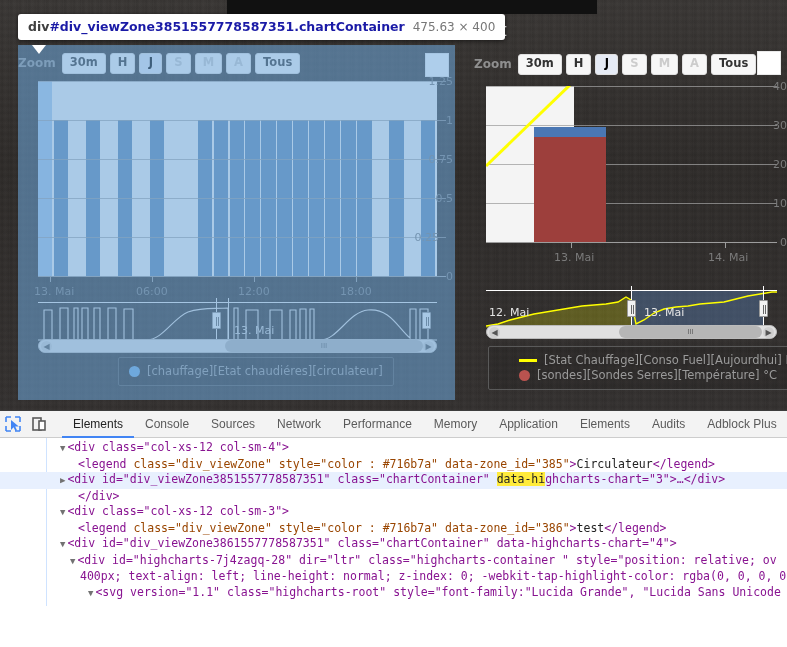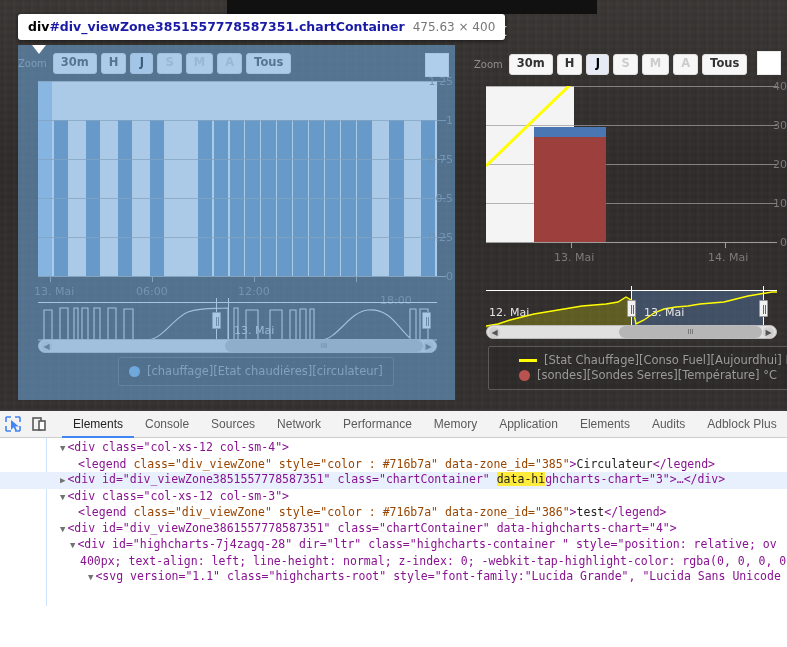--- a/index.html
+++ b/index.html
@@ -35,21 +35,21 @@
     left: 18px; top: 14px;
     background: #ffffff;
     border-radius: 3px;
     padding: 5px 10px 6px 10px;
     box-shadow: 0 1px 4px rgba(0,0,0,0.55);
     white-space: nowrap;
     font-family: "DejaVu Sans", sans-serif;
     font-size: 12.5px;
     z-index: 40;
   }
-  .hl-tooltip .tag { color: #000000; font-weight: bold; }
+  .hl-tooltip .tag { color: #404040; font-weight: bold; }
   .hl-tooltip .idpart { color: #1a1aa6; font-weight: bold; }
   .hl-tooltip .clspart { color: #1a1aa6; font-weight: bold; }
   .hl-tooltip .dims { color: #777; font-weight: normal; margin-left: 8px; font-size: 12px;}
   .hl-arrow {
     position: absolute; left: 32px; top: 45px;
     width: 0; height: 0;
     border-left: 7px solid transparent;
     border-right: 7px solid transparent;
     border-top: 9px solid #ffffff;
     z-index: 41;
@@ -59,22 +59,23 @@
   .chart { position: absolute; }
 
   .chart-title {
     color: #ffffff;
     font-size: 17px;
     font-family: "DejaVu Sans", sans-serif;
   }
 
   .rangesel { position:absolute; display:flex; align-items:center; gap:4px; }
   .rangesel .lbl {
-    color:#8f8f8f; font-size:10px; margin-right:2px;
+    color:#8f8f8f; font-size:12px; margin-right:2px;
     font-family: "DejaVu Sans", sans-serif;
+    font-weight: bold;
   }
   .rsbtn {
     background:#f7f7f7; border:1px solid #e0e0e0; border-radius:3px;
     color:#333; font-size:11.5px; font-weight:bold;
     padding:3px 7px 4px 7px; min-width:23px; text-align:center;
     font-family: "DejaVu Sans", sans-serif;
     line-height:1;
   }
   .rsbtn.sel { background:#e6ebf5; color:#000; }
   .rsbtn.dis { color:#cccccc; background:#f7f7f7; }
@@ -216,31 +217,31 @@
     <div class="gridline" style="left:20px; top:75px;  width:408px;"></div>
     <div class="gridline" style="left:20px; top:114px; width:408px;"></div>
     <div class="gridline" style="left:20px; top:153px; width:408px;"></div>
     <div class="gridline" style="left:20px; top:192px; width:408px;"></div>
     <div class="axisline" style="left:20px; top:231px; width:408px;"></div>
 
     <div class="axis-lab" style="right:2px; top:30px;">1.25</div>
     <div class="axis-lab" style="right:2px; top:69px;">1</div>
     <div class="axis-lab" style="right:2px; top:108px;">0.75</div>
     <div class="axis-lab" style="right:2px; top:147px;">0.5</div>
-    <div class="axis-lab" style="right:2px; top:186px;">0.25</div>
+    <div class="axis-lab" style="right:16px; top:186px;">0.25</div>
     <div class="axis-lab" style="right:2px; top:225px;">0</div>
 
     <div class="tickmark" style="left:32px;  top:231px; height:6px;"></div>
     <div class="tickmark" style="left:134px; top:231px; height:6px;"></div>
     <div class="tickmark" style="left:236px; top:231px; height:6px;"></div>
     <div class="tickmark" style="left:338px; top:231px; height:6px;"></div>
     <div class="axis-lab" style="left:16px;  top:240px;">13. Mai</div>
     <div class="axis-lab" style="left:118px; top:240px;">06:00</div>
     <div class="axis-lab" style="left:220px; top:240px;">12:00</div>
-    <div class="axis-lab" style="left:322px; top:249px;margin-left:40px;">18:00</div>
+    <div class="axis-lab" style="left:322px; top:240px;">18:00</div>
 
     <div class="navbg">
       <svg class="nav-series" viewBox="0 0 399 45" preserveAspectRatio="none">
         <path d="M0,42 L0,42 L6,42 L6,12 L14,12 L14,42 L22,42 L22,10 L30,10 L30,42 L36,42 L36,10 L40,10 L40,42 L44,42 L44,10 L50,10 L50,42
                  L56,42 L56,10 L62,10 L62,42 L70,42 L70,10 L78,10 L78,42 L86,42 L86,11 L95,11 L95,42 L108,42
                  C125,42 135,20 150,14 C165,9 175,11 190,10 L190,10 L190,42 L196,42 L196,10 L200,10 L200,42
                  L208,42 L208,12 L220,12 L220,42 L232,42 L232,12 L244,12 L244,42 L252,42 L252,12 L258,12 L258,42
                  L262,42 L262,11 L268,11 L268,42 L272,42 L272,11 L276,11 L276,42 L282,42
                  C300,42 310,14 330,12 C352,10 360,30 372,40 L372,40 L372,11 L378,11 L378,42 L382,42 L382,11 L390,11 L390,42 L399,42" fill="none" stroke="#ffffff" stroke-width="1.1" opacity="0.85"></path>
       </svg>
@@ -399,20 +400,21 @@
 
   <div id="dt-dom">
     <div class="guide"></div>
 
     <div class="domline ind1"><span class="tri">▼</span><span class="k-tag">&lt;div class="col-xs-12 col-sm-4"&gt;</span></div>
 
     <div class="domline ind2"><span class="k-tag">&lt;</span><span class="k-tag">legend</span><span class="k-attr"> class="div_viewZone" style="color : #716b7a" data-zone_id="385"</span><span class="k-tag">&gt;</span><span class="k-txt">Circulateur</span><span class="k-tag">&lt;/legend&gt;</span></div>
 
     <div class="domline sel ind1"><span class="tri">▶</span><span class="k-tag">&lt;div id="div_viewZone3851557778587351" class="chartContainer" </span><span class="hlmatch">data-hi</span><span class="k-tag">ghcharts-chart="3"&gt;…&lt;/div&gt;</span></div>
 
+    <div class="domline ind2"><span class="k-tag">&lt;/div&gt;</span></div>
 
     <div class="domline ind1"><span class="tri">▼</span><span class="k-tag">&lt;div class="col-xs-12 col-sm-3"&gt;</span></div>
 
     <div class="domline ind2"><span class="k-tag">&lt;</span><span class="k-tag">legend</span><span class="k-attr"> class="div_viewZone" style="color : #716b7a" data-zone_id="386"</span><span class="k-tag">&gt;</span><span class="k-txt">test</span><span class="k-tag">&lt;/legend&gt;</span></div>
 
     <div class="domline ind1"><span class="tri">▼</span><span class="k-tag">&lt;div id="div_viewZone3861557778587351" class="chartContainer" data-highcharts-chart="4"&gt;</span></div>
 
     <div class="domline ind3"><span class="tri">▼</span><span class="k-tag">&lt;div id="highcharts-7j4zagq-28" dir="ltr" class="highcharts-container " style="position: relative; ov</span></div>
 
     <div class="domline ind0"><span class="k-tag">400px; text-align: left; line-height: normal; z-index: 0; -webkit-tap-highlight-color: rgba(0, 0, 0, 0</span></div>

